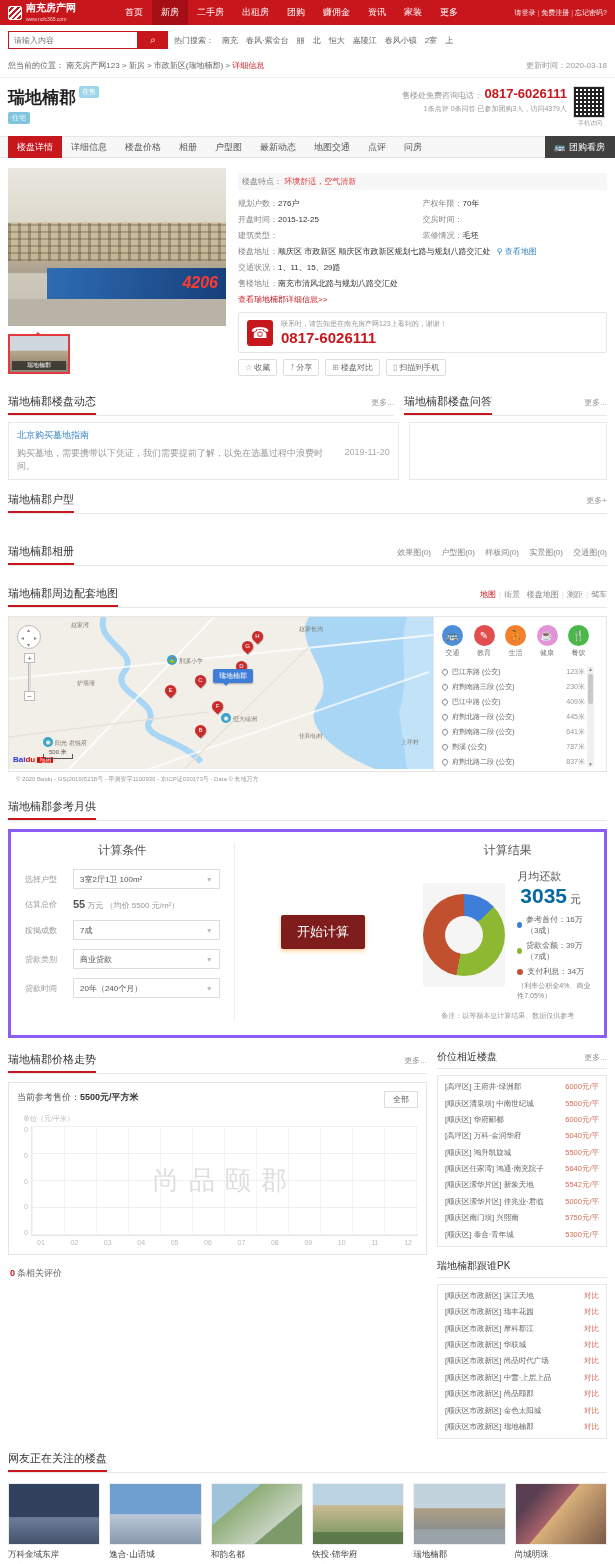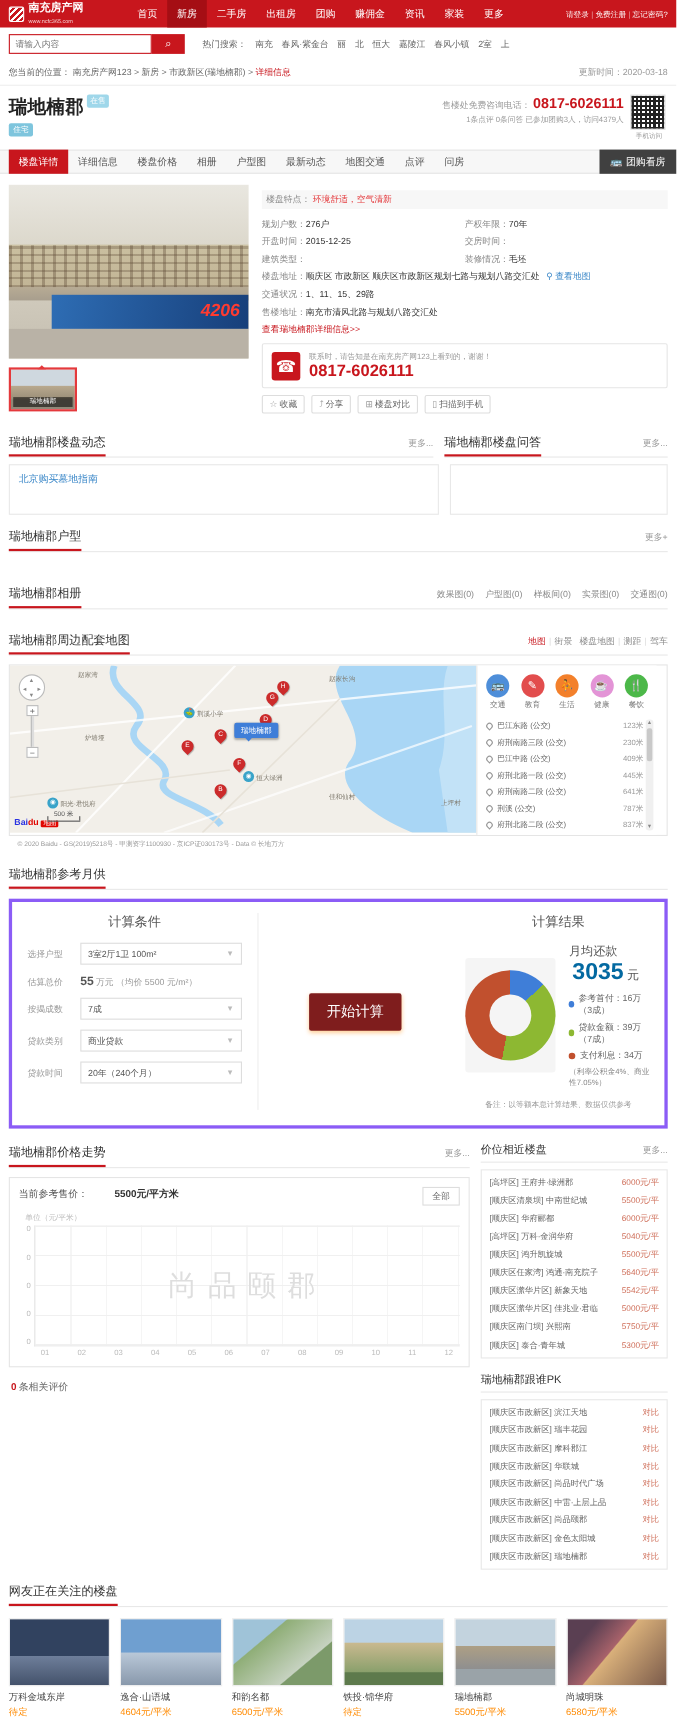--- a/index.html
+++ b/index.html
@@ -12,21 +12,21 @@
   .logo-txt b { font-size: 10px; display: block; line-height: 10px; }
   .logo-txt i { font-size: 5px; font-style: normal; opacity: .8; }
   .nav { display: flex; flex: 1; }
   .nav span { padding: 0 9px; line-height: 25px; font-size: 9px; cursor: pointer; }
   .nav span.active { background: #a50e14; }
   .auth { font-size: 7px; opacity: .95; white-space: nowrap; }
   .auth span { cursor: pointer; }
   .auth em { font-style: normal; margin: 0 2px; opacity: .6; }
 
   
-  .searchrow { display: flex; align-items: center; padding: 6px 8px; gap: 16px; }
+  .searchrow { display: flex; align-items: center; padding: 6px 8px; gap: 6px; }
   .searchbox { display: flex; }
   .searchbox input { width: 130px; height: 18px; border: 1px solid #c8161d; font-size: 8px; padding: 0 5px; outline: none; color: #333; }
   .searchbox button { width: 30px; height: 18px; background: #c8161d; color: #fff; border: 0; font-size: 10px; cursor: pointer; }
   .hot { color: #666; font-size: 8px; display: flex; gap: 8px; align-items: center; flex-wrap: nowrap; }
   .hot .hlabel { color: #666; }
   .hot span { cursor: pointer; }
 
   
   .crumbrow { display: flex; justify-content: space-between; padding: 5px 8px 6px; border-bottom: 1px solid #eee; color: #666; font-size: 8px; }
   .crumbrow .cur { color: #c8161d; }
@@ -178,21 +178,21 @@
   .d-blue { background: #3f7ed8; } .d-green { background: #8db832; } .d-red { background: #c1502e; }
   .ratenote { color: #888; font-size: 7px; margin-top: 4px; }
   .calcnote { text-align: center; color: #999; font-size: 7px; margin-top: 10px; }
 
   
   .twocol { display: flex; gap: 10px; padding: 0 8px; align-items: flex-start; }
   .tleft { flex: 1; }
   .tright { width: 170px; }
   .trendbox { border: 1px solid #e5e5e5; margin-top: 8px; padding: 8px; position: relative; }
   .curprice { font-size: 9px; color: #555; }
-  .curprice b { color: #333; margin-left: 24px; }
+  .curprice b { color: #333; }
   .allbtn { position: absolute; right: 8px; top: 8px; border: 1px solid #ddd; padding: 2px 8px; color: #666; font-size: 8px; cursor: pointer; }
   .unitlbl { color: #bbb; font-size: 7px; margin: 10px 0 2px 6px; }
   .chart { display: flex; margin-top: 2px; }
   .yaxis { width: 14px; display: flex; flex-direction: column; justify-content: space-between; align-items: flex-end; padding-right: 3px; color: #bbb; font-size: 7px; height: 110px; }
   .plot { flex: 1; height: 110px; border-left: 1px solid #e8e8e8; border-bottom: 1px solid #e8e8e8; background: repeating-linear-gradient(0deg, #f0f0f0 0 1px, transparent 1px 27px), repeating-linear-gradient(90deg, #f5f5f5 0 1px, transparent 1px 32px); position: relative; }
   .nodata { position: absolute; inset: 0; display: flex; align-items: center; justify-content: center; color: #dedede; font-size: 26px; letter-spacing: 10px; }
   .xaxis { display: flex; justify-content: space-between; margin-left: 14px; padding: 3px 6px 0; color: #bbb; font-size: 7px; }
   .comments { margin: 12px 0 0 2px; color: #666; font-size: 9px; }
   .comments b { color: #c8161d; margin-right: 2px; }
 
@@ -362,20 +362,24 @@
     <span class="more">更多...</span>
   </div>
   <div class="dh dh2">
     <span class="st">瑞地楠郡楼盘问答</span>
     <span class="more">更多...</span>
   </div>
 </div>
 <div class="dynrow">
   <div class="dynbox">
     <div class="dtitle">北京购买墓地指南</div>
+    <div class="dynline">
+      <span class="ddesc">购买墓地，需要携带以下凭证，我们需要提前了解，以免在选墓过程中浪费时间。</span>
+      <span class="ddate">2019-11-20</span>
+    </div>
   </div>
   <div class="qabox"></div>
 </div>
 
 <div class="sect">
   <div class="secthead">
     <span class="st">瑞地楠郡户型</span>
     <span class="more">更多+</span>
   </div>
   <div style="height:18px"></div>

